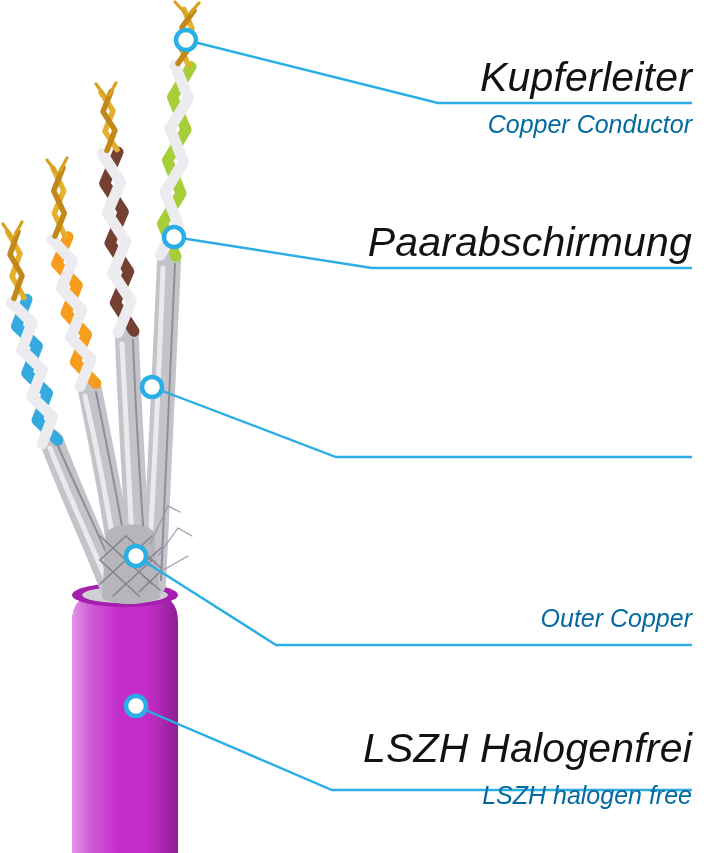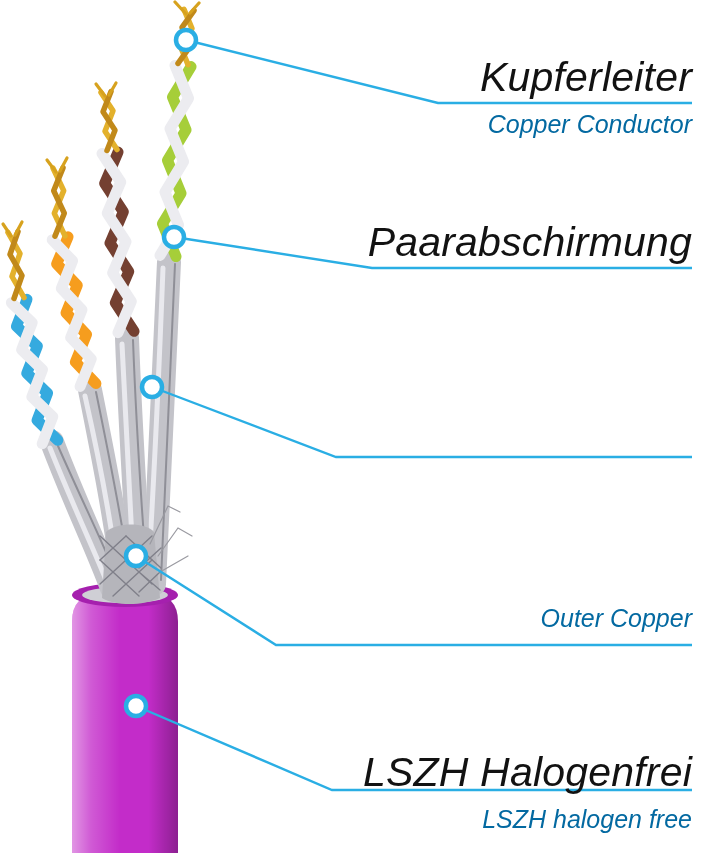--- a/index.html
+++ b/index.html
@@ -127,18 +127,18 @@
 
   <div class="callout-label" style="top:218px">
     <div class="de">Paarabschirmung</div>
   </div>
 
 
   <div class="callout-label" style="top:595px">
     <div class="en">Outer Copper</div>
   </div>
 
-  <div class="callout-label" style="top:748px">
+  <div class="callout-label" style="top:724px">
     <div class="de">LSZH Halogenfrei</div>
     <div class="en">LSZH halogen free</div>
   </div>
 
 </div>
 
 </body></html>

